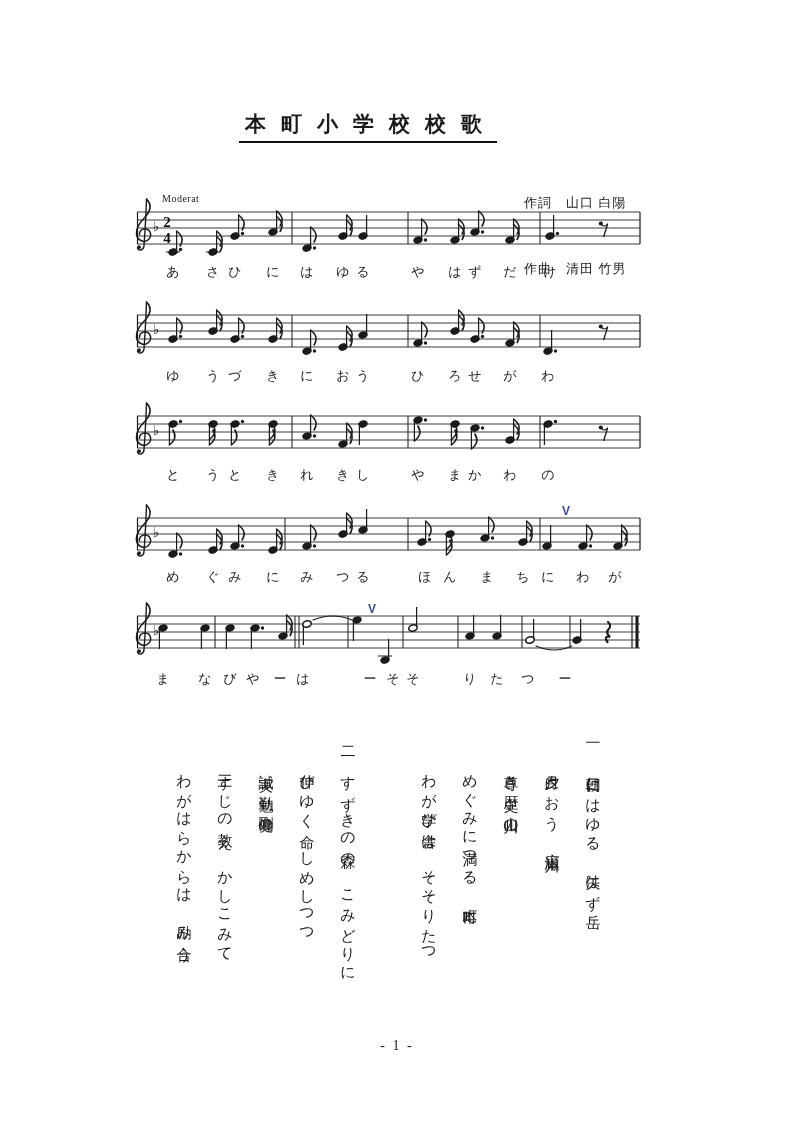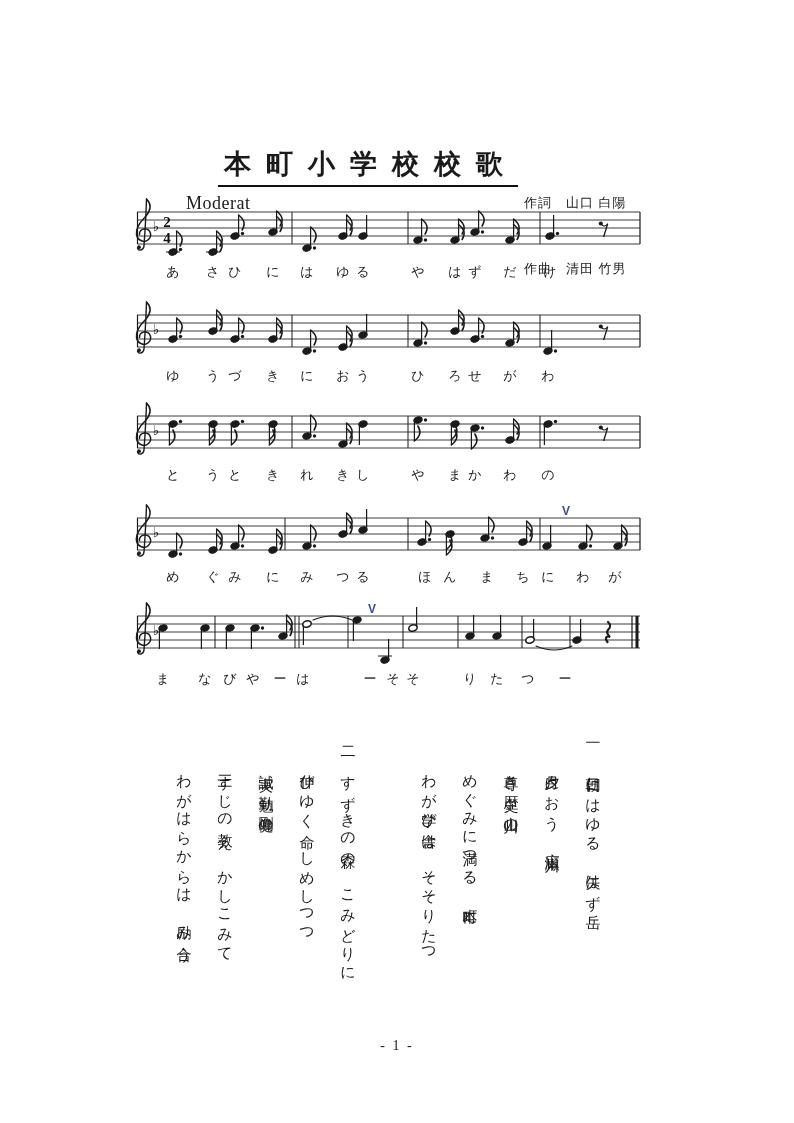--- a/index.html
+++ b/index.html
@@ -10,40 +10,38 @@
     background:#fff;
     overflow:hidden;
     font-family:"Liberation Serif",serif;
     color:#1a1a1a;
   }
   .title-wrap{
     position:absolute;left:0;top:110px;width:794px;text-align:center;
   }
   .title{
     display:inline-block;
-    font-size:27px;font-weight:bold;
+    font-size:21px;font-weight:bold;
     letter-spacing:15px;
     padding:0 0 3px 6px;
     border-bottom:2px solid #111;
     margin-left:-58px; 
     white-space:nowrap;
-    margin-top:36px;
   }
   .credits{
     position:absolute;left:524px;top:148px;
     font-family:"Liberation Sans",sans-serif;
     font-size:13px;line-height:22px;
     letter-spacing:1px;
     white-space:pre;
   }
   .tempo{
     position:absolute;left:162px;top:193px;
-    font-size:18px;font-family:"Liberation Serif",serif;
+    font-size:10px;font-family:"Liberation Serif",serif;
     letter-spacing:.5px;
-    margin-left:24px;
   }
   #music-svg{position:absolute;left:125px;top:185px;width:530px;height:520px;}
   .flat{font:14px "DejaVu Sans",sans-serif;fill:#111;text-anchor:middle;}
   .tsig{font:bold 15px "Liberation Serif",serif;fill:#111;text-anchor:middle;}
   .breath{font:bold 12px "Liberation Sans",sans-serif;fill:#3b4aa0;text-anchor:middle;}
   .lyric{font:13px "Liberation Sans",sans-serif;fill:#1a1a1a;text-anchor:middle;}
   .verse{
     position:absolute;top:735px;width:205px;height:270px;
     writing-mode:vertical-rl;
     font-size:15px;line-height:41px;

